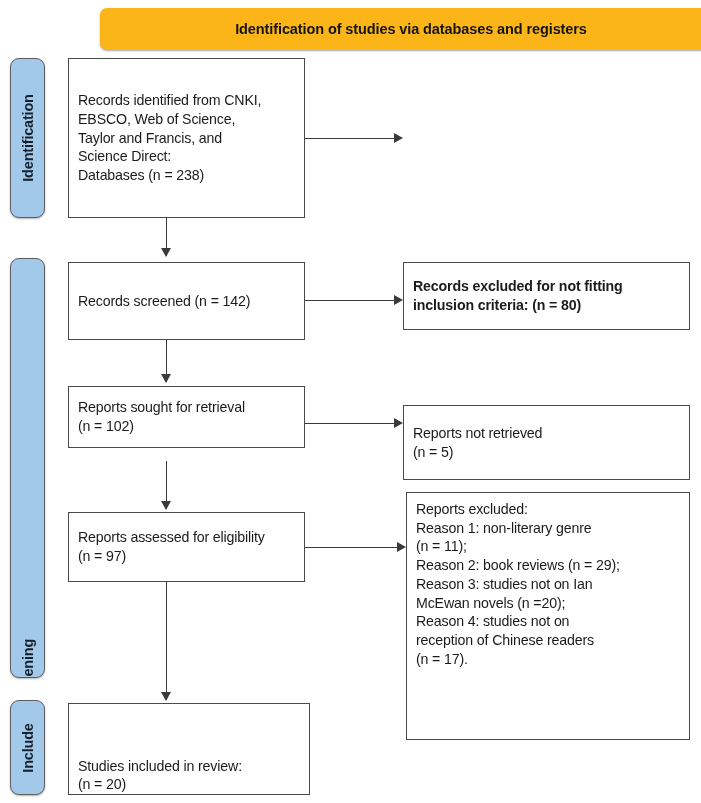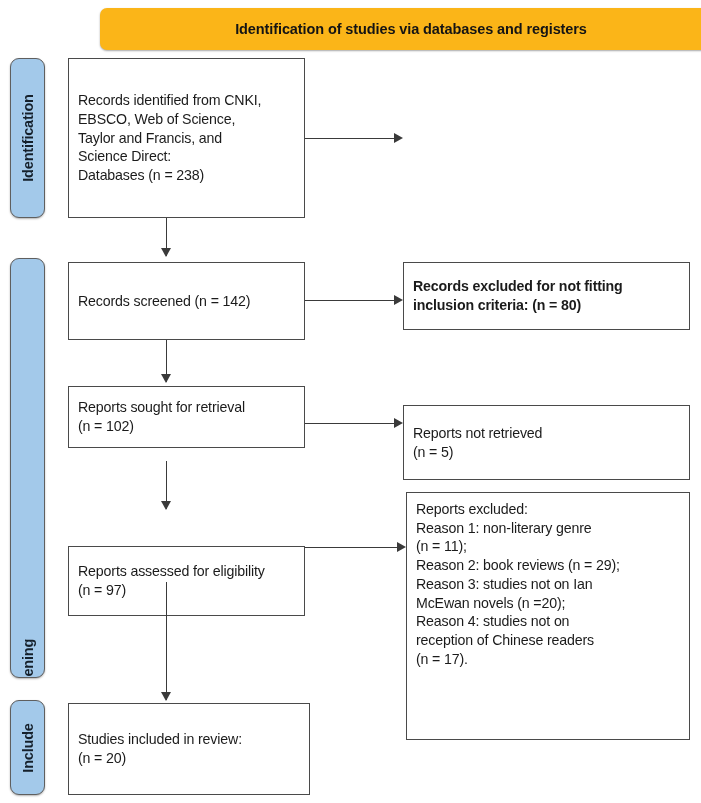--- a/index.html
+++ b/index.html
@@ -184,21 +184,21 @@
     <span class="box-text">Reports not retrieved
 (n = 5)</span>
   </div>
 
   <div class="hline" style="left:305px; top:423px; width:89px;"></div>
   <div class="arrow-right" style="left:394px; top:418px;"></div>
 
   <div class="vline" style="left:166px; top:461px; height:48px;"></div>
   <div class="arrow-down" style="left:161px; top:501px;"></div>
 
-  <div class="box" style="left:68px; top:512px; width:237px; height:70px;margin-top:34px;">
+  <div class="box" style="left:68px; top:512px; width:237px; height:70px;">
     <span class="box-text">Reports assessed for eligibility
 (n = 97)</span>
   </div>
 
   <div class="box aligntop" style="left:406px; top:492px; width:284px; height:248px;">
     <span class="box-text">Reports excluded:
 Reason 1: non-literary genre
 (n = 11);
 Reason 2: book reviews (n = 29);
 Reason 3: studies not on Ian
@@ -207,18 +207,18 @@
 reception of Chinese readers
 (n = 17).</span>
   </div>
 
   <div class="hline" style="left:305px; top:547px; width:92px;"></div>
   <div class="arrow-right" style="left:397px; top:542px;"></div>
 
   <div class="vline" style="left:166px; top:582px; height:118px;"></div>
   <div class="arrow-down" style="left:161px; top:692px;"></div>
 
-  <div class="box" style="left:68px; top:703px; width:242px; height:92px;">
+  <div class="box" style="left:68px; top:703px; width:242px; height:92px;align-items:flex-end;">
     <span class="box-text">Studies included in review:
 (n = 20)</span>
   </div>
 
 </div>
 
 </body></html>

